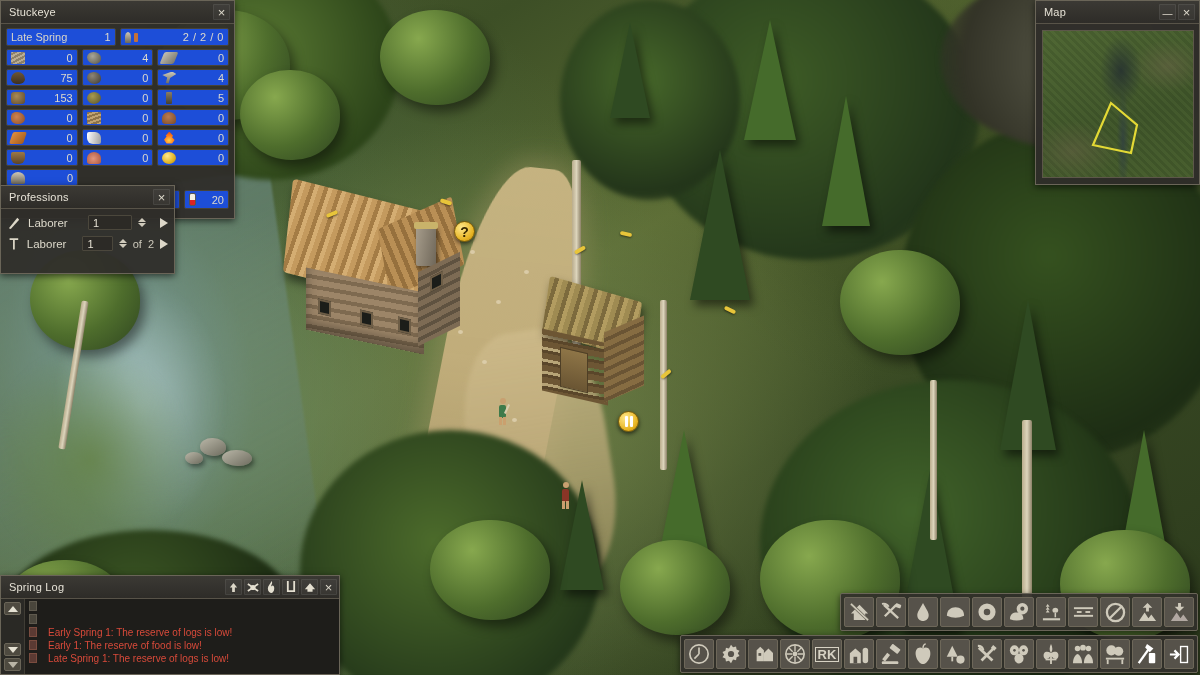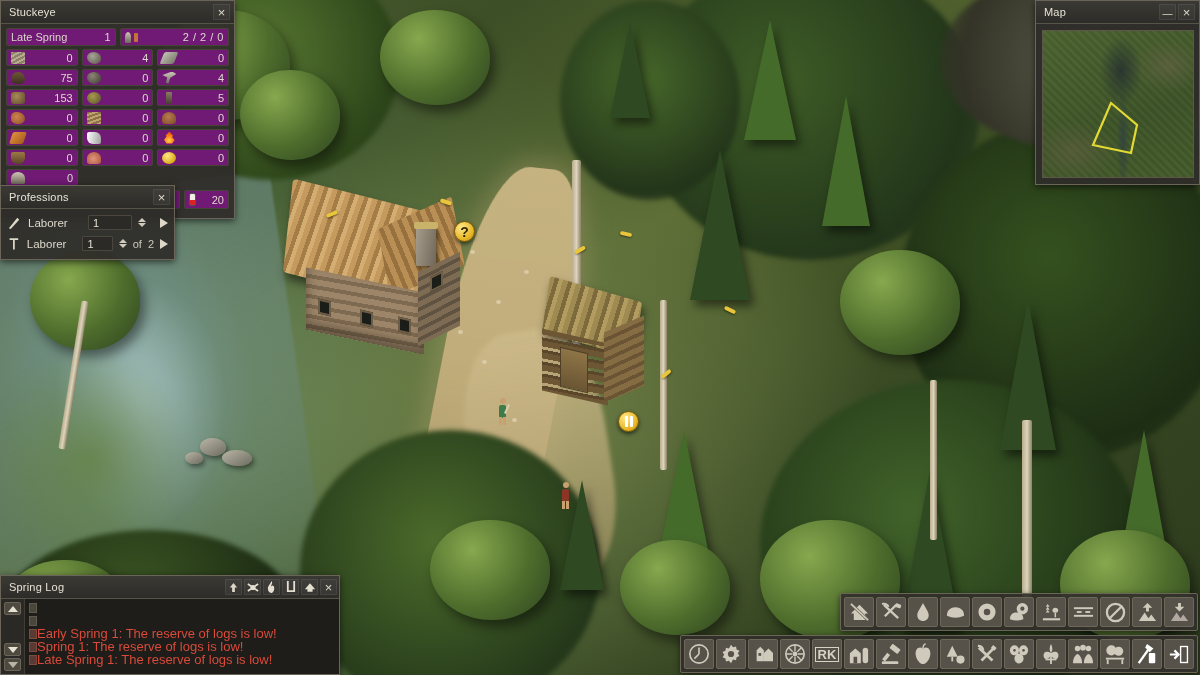--- a/index.html
+++ b/index.html
@@ -162,21 +162,21 @@
   .tbtn { width:17px;height:16px; display:flex;align-items:center;justify-content:center;
     color:#ded9cc; font-size:13px; line-height:1; cursor:pointer;
     background:rgba(255,255,255,.04); border:1px solid rgba(255,255,255,.07); border-radius:1px;}
 
   
   #stuckeye { left:0; top:0; width:235px; }
   .se-body { padding:4px 5px 6px; }
   .se-row { display:flex; gap:4px; margin-bottom:3px; }
   .cell {
     flex:1; display:flex; align-items:center; height:17px;
-    background:#701a75; border:1px solid #474339; border-radius:2px;
+    background:#1d4ed8; border:1px solid #474339; border-radius:2px;
     padding:0 4px; gap:3px;
   }
   .cell .val { margin-left:auto; font-size:11px; color:#ddd9cc; font-family:"Liberation Sans",sans-serif; }
   .topbar-row .cell { height:18px; }
   .pop { letter-spacing:.5px; }
 
   
   .ic { display:inline-block; width:14px;height:12px; position:relative; }
   .ic-planks { background: repeating-linear-gradient(-28deg,#b9ac93 0 2px, #8d8168 2px 4px); border-radius:1px; }
   .ic-logs { background: linear-gradient(180deg,#6d5636,#3e3020); border-radius:50% 50% 40% 40%/60% 60% 40% 40%; }
@@ -207,21 +207,21 @@
   }
   .heart::before{ left:3.2px; transform: rotate(-45deg); transform-origin: 0 100%; }
   .heart::after { left:3.2px; transform: rotate(45deg);  transform-origin:100% 100%; }
   .stars { display:flex; gap:3px; align-items:center; }
   .star { width:13px;height:13px; background:#f0c32e;
     clip-path: polygon(50% 0,61% 35%,98% 35%,68% 57%,79% 91%,50% 70%,21% 91%,32% 57%,2% 35%,39% 35%); }
   .thermo { width:7px;height:13px; background:linear-gradient(180deg,#f2efe4 0 55%, #d22 55%); border-radius:2px; border:1px solid #555;}
 
   
   #professions { left:0; top:185px; width:175px; }
-  .pf-body { padding:4px 6px 4px; }
+  .pf-body { padding:4px 6px 18px; }
   .pf-row { display:flex; align-items:center; height:19px; gap:6px; margin-bottom:2px; }
   .pf-icon { width:15px; height:15px; }
   .pf-name { font-size:11.5px; color:#ddd9cb; width:54px; }
   .pf-field { background:#2c2a26; border:1px solid #4b473c; height:15px; width:44px;
     display:flex; align-items:center; padding:0 4px; font-size:11px; color:#e5e1d4; border-radius:1px;}
   .spin { display:flex; flex-direction:column; gap:1px; }
   .spin i { width:0;height:0;border-left:4px solid transparent;border-right:4px solid transparent; }
   .spin .up { border-bottom:4px solid #cfcabb; }
   .spin .dn { border-top:4px solid #cfcabb; }
   .pf-of { font-size:11px; color:#cdc9bb; }
@@ -249,21 +249,21 @@
   .el-body { display:flex; height:75px; background:#1e1d1a; }
   .el-scroll { width:24px; background:#2a2925; display:flex; flex-direction:column;
     align-items:center; justify-content:space-between; padding:3px 0; border-right:1px solid #403d35;}
   .sbtn { width:17px;height:13px; background:#4e4a40; border:1px solid #6a6558; border-radius:2px;
     display:flex;align-items:center;justify-content:center; cursor:pointer;}
   .sbtn i { width:0;height:0;border-left:5px solid transparent;border-right:5px solid transparent; }
   .sbtn.up i { border-bottom:6px solid #e6e2d4; }
   .sbtn.dn i { border-top:6px solid #e6e2d4; }
   .sbtn.end i { border-top:6px solid #b9b4a6; }
   .el-list { flex:1; padding:2px 4px; overflow:hidden; }
-  .el-item { display:flex; align-items:center; gap:0; height:13px; font-size:13px; }
+  .el-item { display:flex; align-items:flex-start; gap:11px; height:13px; font-size:10px; }
   .el-item .badge { width:8px; height:10px; background:#4a463c; border:1px solid #5f5a4e; flex:none;}
   .el-item.warn .badge { background:#5b3a33; border-color:#7a4c3f; }
   .el-item .txt { color:#d84a3a; white-space:nowrap; }
 
   
   .toolbar { position:absolute; display:flex; gap:2px; padding:3px;
     background: rgba(49,47,42,.92); border:1px solid #6a6558; border-radius:2px;
     box-shadow:0 2px 6px rgba(0,0,0,.55); }
   #toolbar-top { right:2px; bottom:44px; }
   #toolbar-bottom { right:2px; bottom:2px; }
@@ -655,21 +655,21 @@
         <div class="el-item">
             <span class="badge"></span>
             <span class="txt"></span>
           </div>
         <div class="el-item warn">
             <span class="badge"></span>
             <span class="txt">Early Spring 1: The reserve of logs is low!</span>
           </div>
         <div class="el-item warn">
             <span class="badge"></span>
-            <span class="txt">Spring 1: The reserve of logs is low!</span>
+            <span class="txt">Early 1: The reserve of food is low!</span>
           </div>
         <div class="el-item warn">
             <span class="badge"></span>
             <span class="txt">Late Spring 1: The reserve of logs is low!</span>
           </div>
       </div>
     </div>
   </div>
 
   <div class="toolbar" id="toolbar-top">

